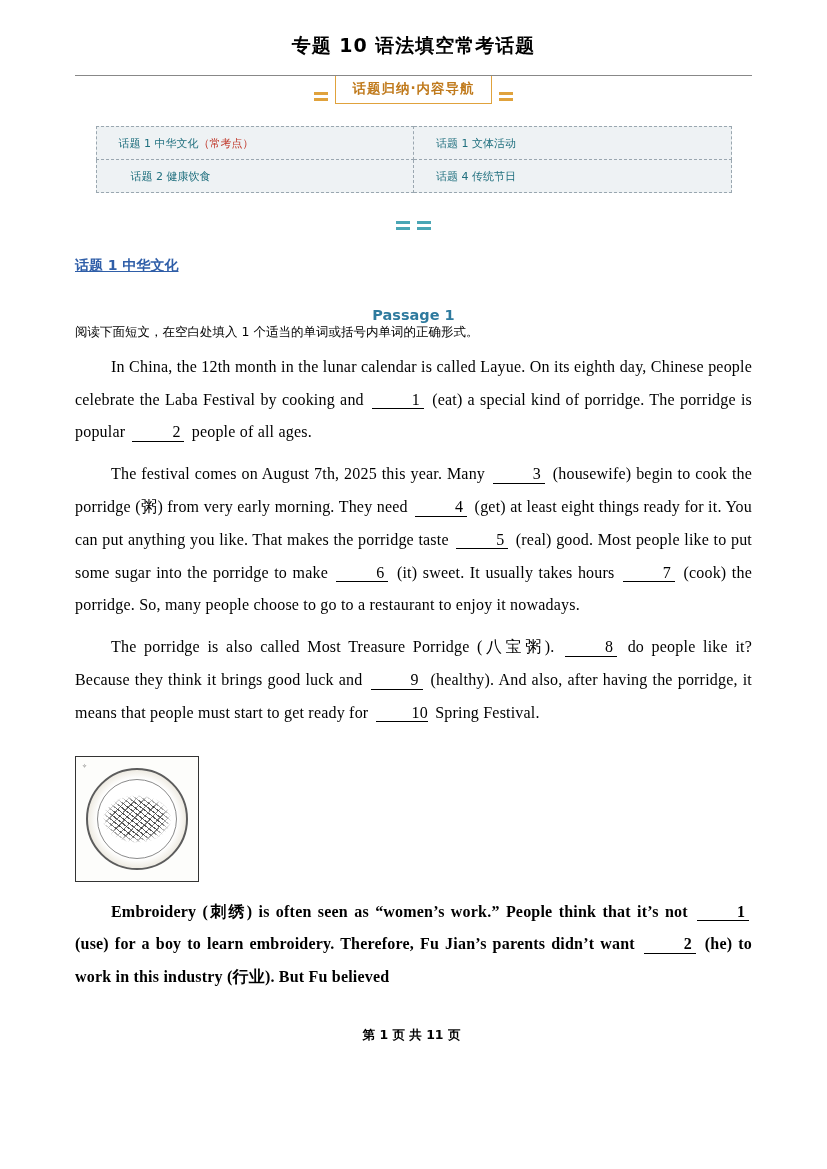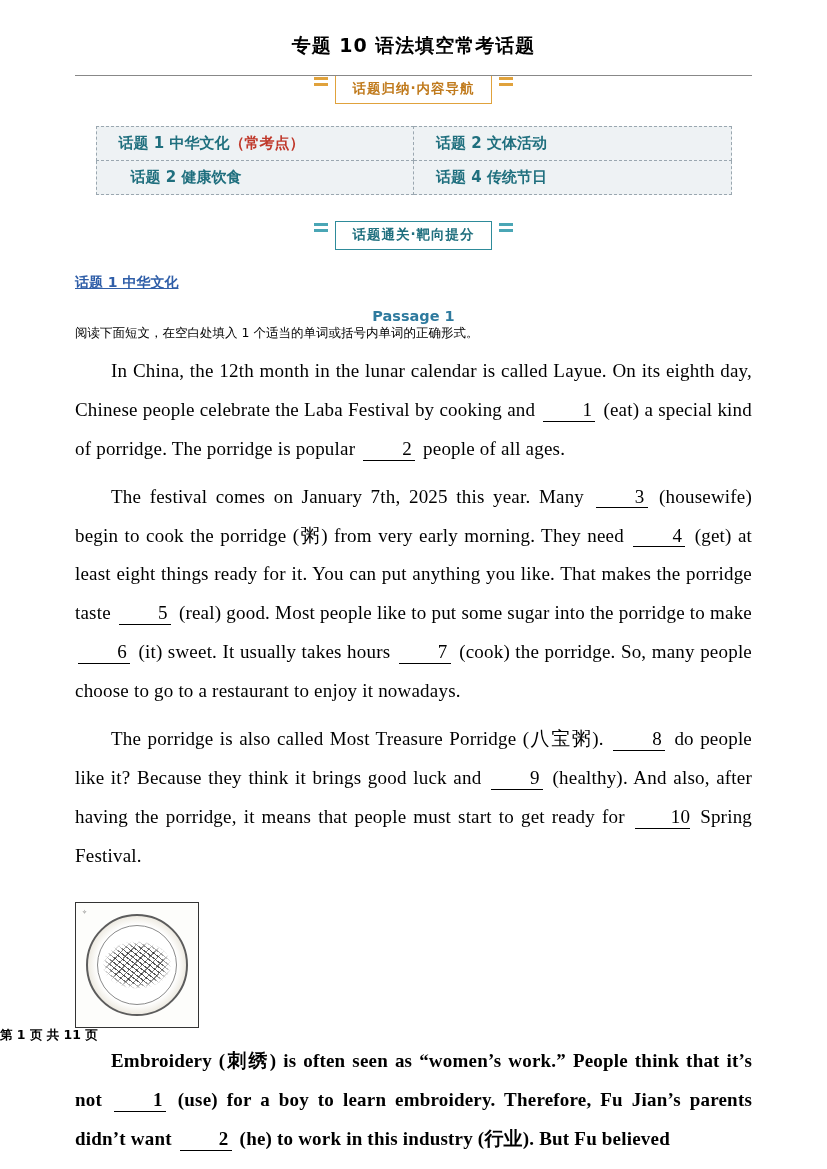--- a/index.html
+++ b/index.html
@@ -41,21 +41,21 @@
   }
 
   
   .banner-wrap {
     display: flex;
     justify-content: center;
     margin-top: 16px;
   }
   .banner {
     display: inline-flex;
-    align-items: flex-start;
+    align-items: flex-end;
     gap: 7px;
   }
   .banner-box {
     border: 1px solid #e0a23c;
     padding: 4px 16px 5px 16px;
     font-family: "DejaVu Sans", sans-serif;
     font-size: 13.5px;
     font-weight: bold;
     color: #c07a1c;
     letter-spacing: 1px;
@@ -88,22 +88,22 @@
     margin: 22px auto 0 auto;
     width: 636px;
     border: 1px dashed #9aa7b0;
     background: #eef2f4;
     border-collapse: collapse;
     font-family: "DejaVu Sans", sans-serif;
   }
   .nav-table td {
     border: 1px dashed #9aa7b0;
     padding: 7px 10px 7px 22px;
-    font-size: 15px;
-    font-weight: bold;
+    font-size: 11px;
+    font-weight: normal;
     color: #1f6f7e;
     width: 50%;
     height: 18px;
     margin-top: 12px;
   }
   .nav-table td.indent { padding-left: 34px; }
   .nav-em { color: #c0392b; }
 
   .banner-wrap.second { margin-top: 26px; }
 
@@ -117,32 +117,32 @@
     text-decoration: underline;
     display: inline-block;
   }
 
   .passage-title {
     text-align: center;
     color: #2e7a9e;
     font-family: "DejaVu Sans", sans-serif;
     font-weight: bold;
     font-size: 14.5px;
-    margin-top: 16px;
+    margin-top: 32px;
   }
   .directions {
     font-family: "DejaVu Sans", sans-serif;
     font-size: 12.5px;
     line-height: 1.5;
   }
   p.para {
     margin: 0;
     margin-top: 9px;
     text-indent: 36px;
-    font-size: 19px;
+    font-size: 16px;
     line-height: 2.05;
     text-align: justify;
     letter-spacing: 0.2px;
   }
   .blank {
     display: inline-block;
     min-width: 52px;
     text-align: center;
     border-bottom: 1px solid #000;
     line-height: 1.1;
@@ -198,20 +198,21 @@
     font-size: 6px;
     color: #444;
     font-family: "DejaVu Sans", sans-serif;
   }
 
   .footer {
     position: absolute;
     left: 0;
     right: 4px;
     bottom: 42px;
+    text-align: center;
     font-family: "DejaVu Sans", sans-serif;
     font-size: 12.5px;
     font-weight: bold;
   }
 </style>
 </head>
 <body>
 
 <div class="page">
 
@@ -226,54 +227,53 @@
       <span class="tick"></span>
     </div>
   </div>
 
   <table class="nav-table">
     <tbody>
         <tr>
       <td>
         <span>话题 1  中华文化</span><span class="nav-em">（常考点）</span>
       </td>
-      <td>话题 2  文体活动</td>
+      <td>话题 1  文体活动</td>
     </tr>
     <tr>
       <td class="indent">话题 2 健康饮食</td>
       <td>话题 4 传统节日</td>
     </tr>
   </tbody>
     </table>
 
   <div class="banner-wrap second">
     <div class="banner">
       <span class="tick teal"></span>
-      <span class="banner-box teal">话题通关·靶向提分</span>
       <span class="tick teal"></span>
     </div>
   </div>
 
   <div class="section-head">话题 1  中华文化</div>
 
   <div class="passage-title">Passage 1</div>
 
   <div class="directions">阅读下面短文，在空白处填入 1 个适当的单词或括号内单词的正确形式。</div>
 
   <div>
     <p class="para">
       <span>In China, the 12th month in the lunar calendar is called Layue. On its eighth day, Chinese people celebrate the Laba Festival by cooking and</span>
       <span class="blank">1</span>
       <span>(eat) a special kind of porridge. The porridge is popular</span>
       <span class="blank">2</span>
       <span>people of all ages.</span>
     </p>
 
     <p class="para">
-      <span>The festival comes on January 7th, 2025 this year. Many</span>
+      <span>The festival comes on August 7th, 2025 this year. Many</span>
       <span class="blank">3</span>
       <span>(housewife) begin to cook the porridge (粥) from very early morning. They need</span>
       <span class="blank">4</span>
       <span>(get) at least eight things ready for it. You can put anything you like. That makes the porridge taste</span>
       <span class="blank">5</span>
       <span>(real) good. Most people like to put some sugar into the porridge to make</span>
       <span class="blank">6</span>
       <span>(it) sweet. It usually takes hours</span>
       <span class="blank">7</span>
       <span>(cook) the porridge. So, many people choose to go to a restaurant to enjoy it nowadays.</span>

